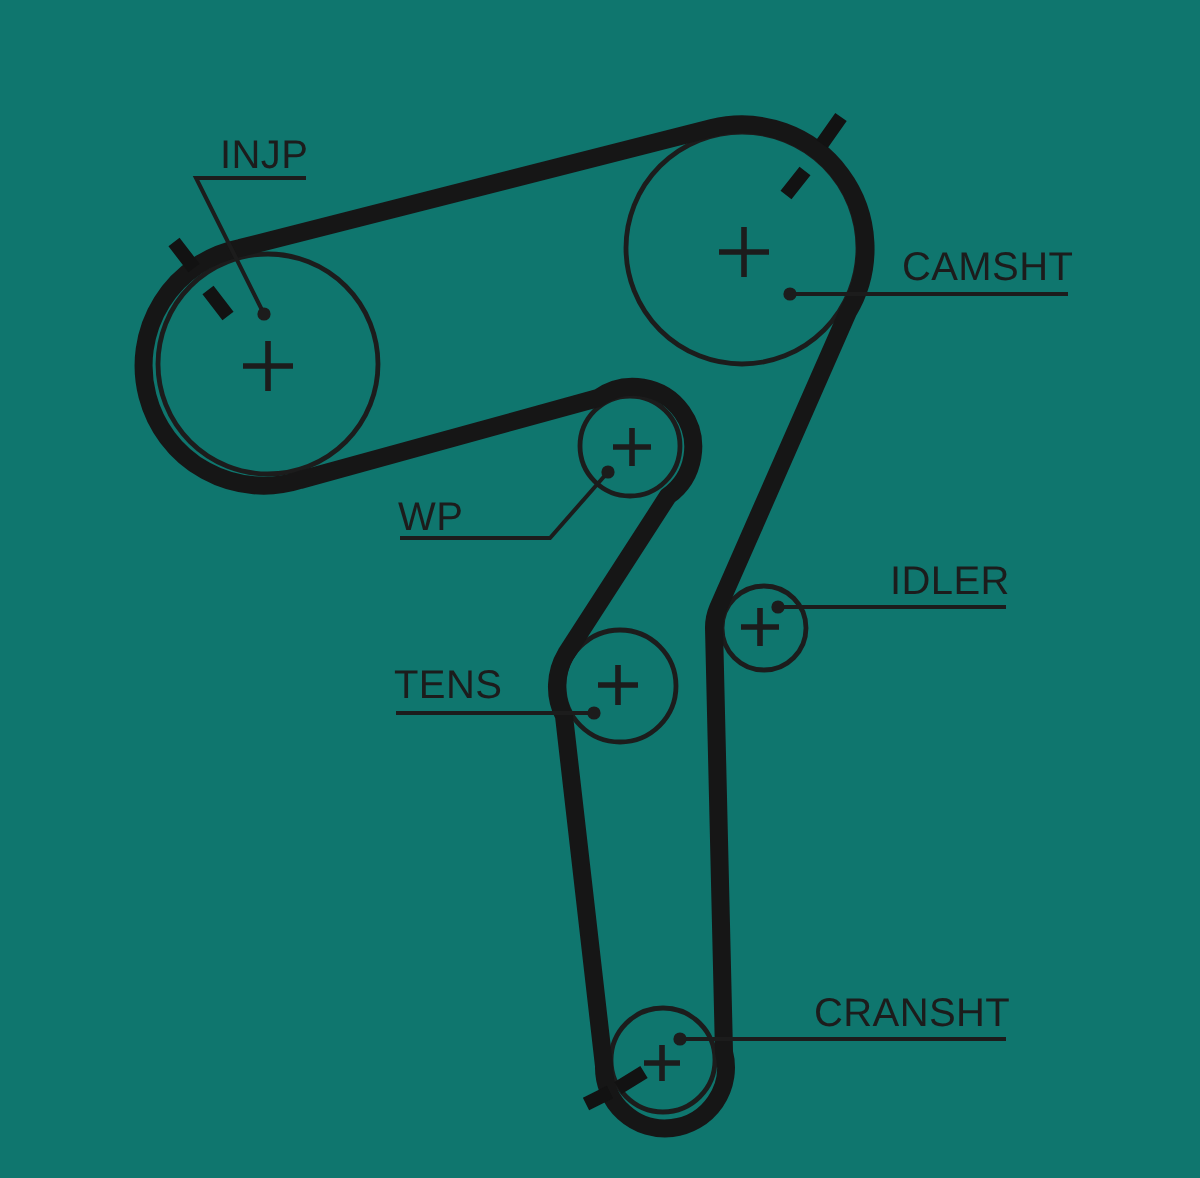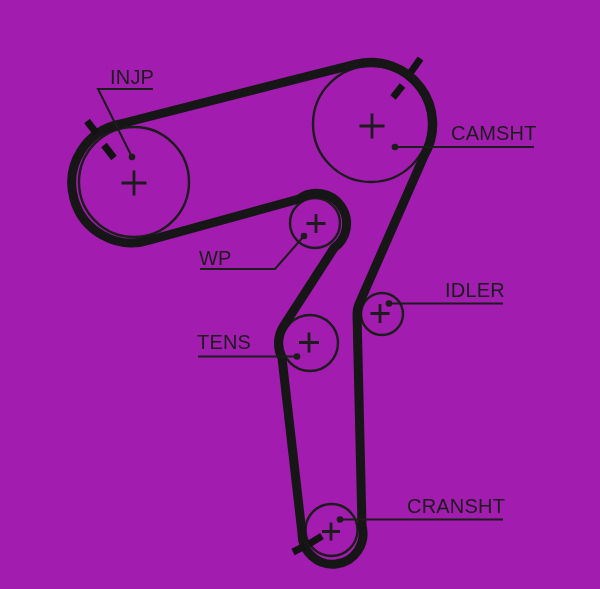--- a/index.html
+++ b/index.html
@@ -4,21 +4,21 @@
 <style>
   html, body {
     margin: 0;
     padding: 0;
     background: #ffffff;
   }
   #stage {
     position: relative;
     width: 600px;
     height: 589px;
-    background: #a21caf;
+    background: #0f766e;
     overflow: hidden;
     font-family: "Liberation Sans", sans-serif;
     text-align: right;
   }
   svg { display: block; }
   .pulley {
     fill: none;
     stroke: #1c1c1c;
     stroke-width: 2.4;
   }

